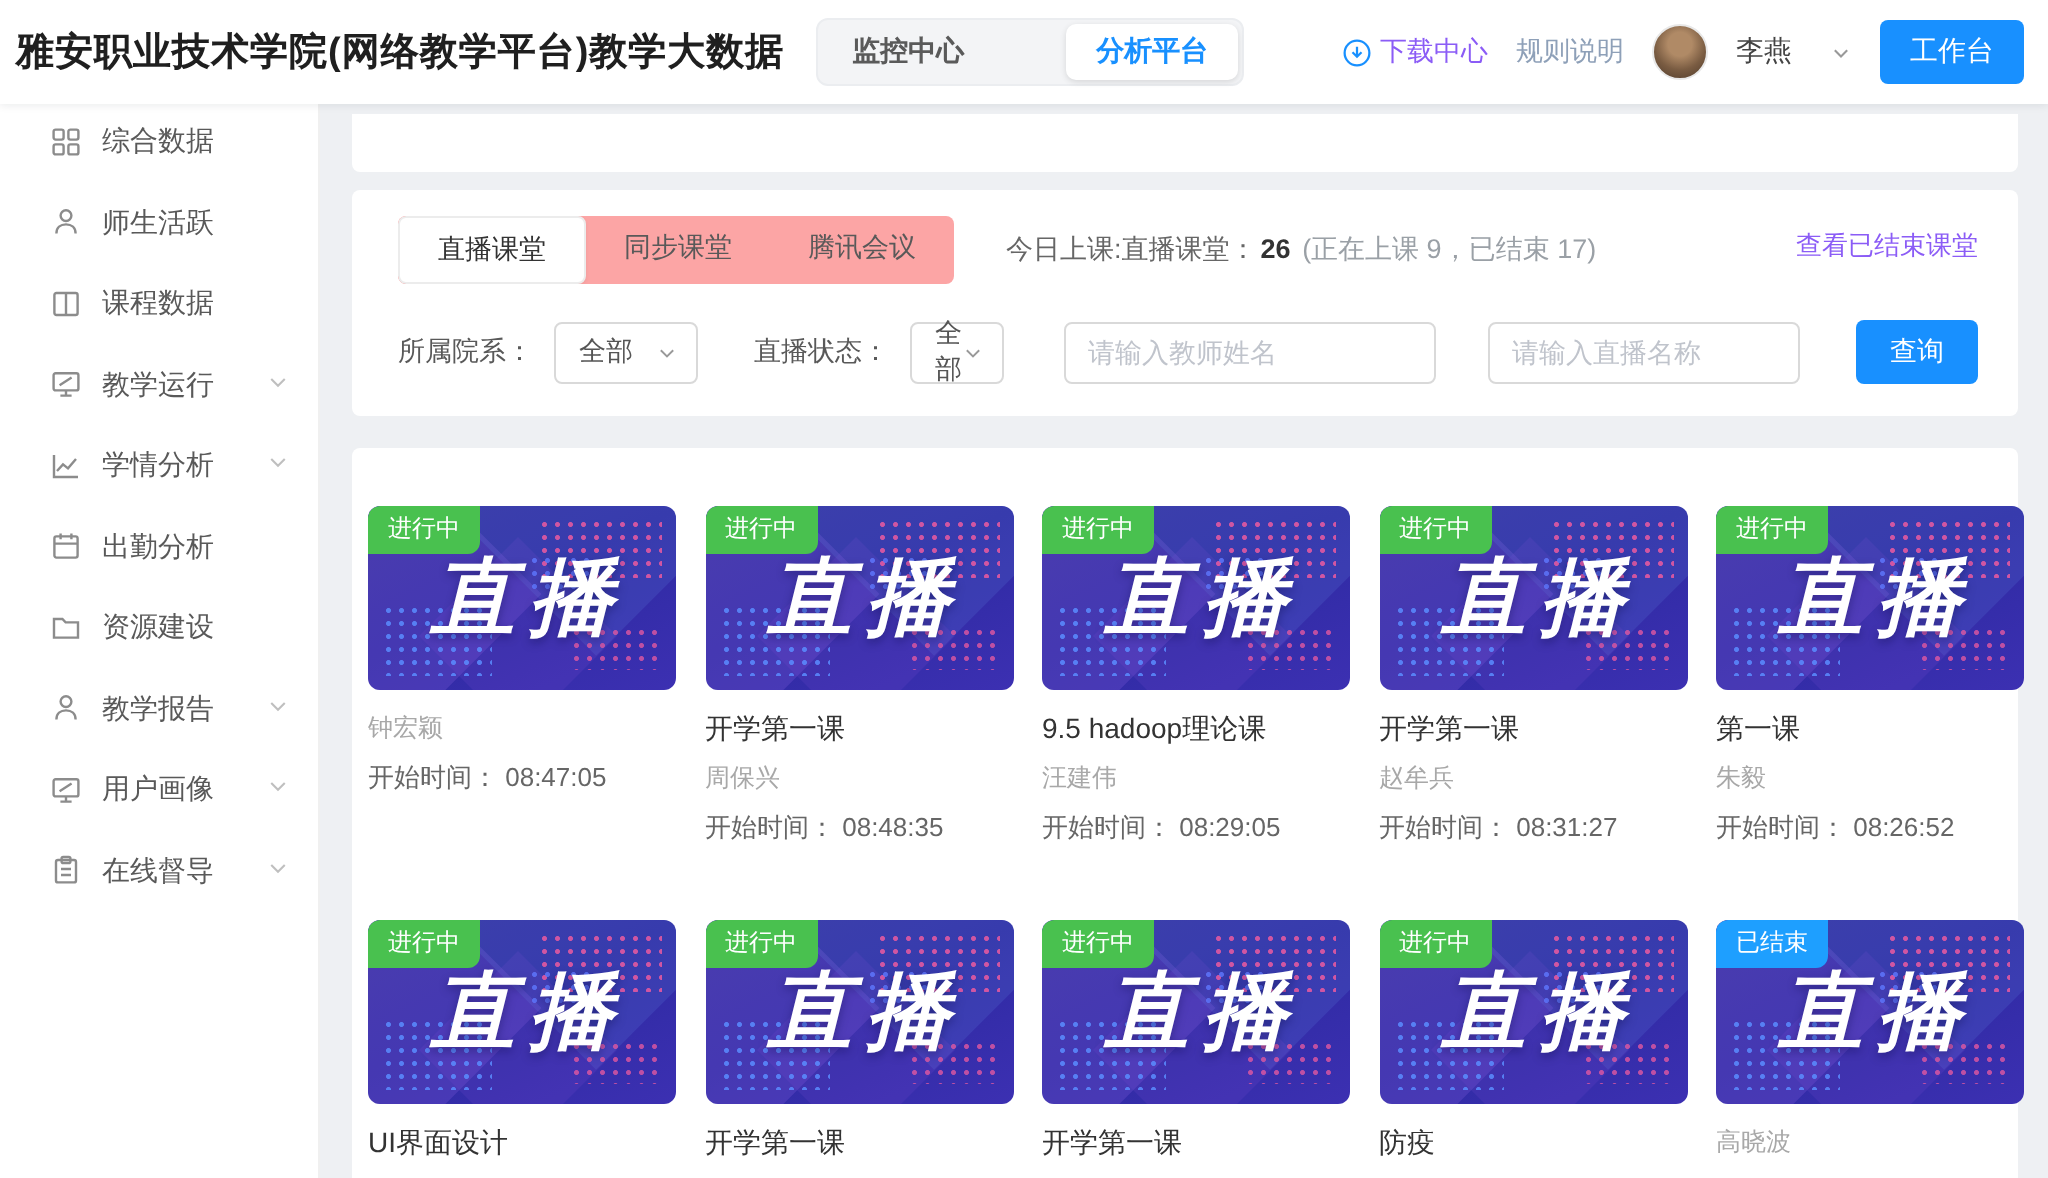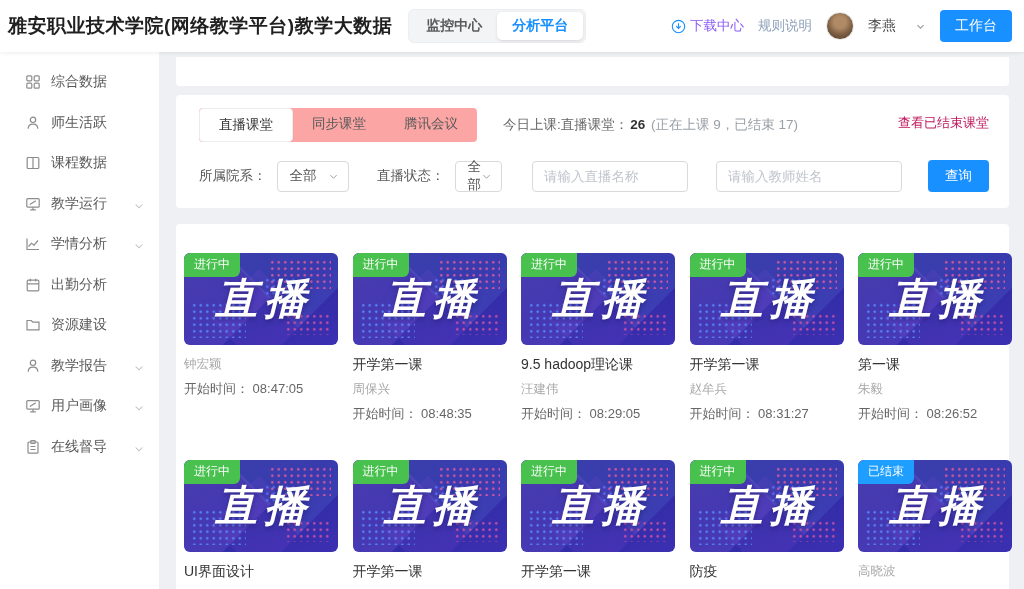--- a/index.html
+++ b/index.html
@@ -2,54 +2,54 @@
 <html><head>
 <meta charset="utf-8">
 <style>
   * { margin:0; padding:0; box-sizing:border-box; }
   html,body { width:1024px; height:589px; overflow:hidden; font-family:"Liberation Sans","DejaVu Sans",sans-serif; background:#eef0f3; }
 
   
   .header { position:fixed; top:0; left:0; width:1024px; height:52px; background:#fff;
             display:flex; align-items:center; box-shadow:0 1px 4px rgba(0,21,41,.08); z-index:20; padding:0 12px 0 8px;justify-content:flex-end; }
   .h-title { font-size:19px; font-weight:bold; color:#1f1f1f; letter-spacing:.5px; white-space:nowrap; }
-  .nav-pill { display:flex; background:#f3f4f6; border:1px solid #ebedf0; border-radius:6px; padding:2px; margin-left:16px; }
+  .nav-pill { display:flex; background:#f3f4f6; border:1px solid #ebedf0; border-radius:6px; padding:2px; margin-left:16px;gap:36px; }
   .nav-tab { padding:5px 15px; font-size:14px; font-weight:bold; color:#5a5a5a; border-radius:5px; cursor:pointer; white-space:nowrap; }
   .nav-tab.active { background:#fff; color:#1890ff; box-shadow:0 1px 3px rgba(0,0,0,.12); }
   .h-right { margin-left:auto; display:flex; align-items:center; gap:14px; }
   .h-link { font-size:13.5px; color:#8b5cf6; display:flex; align-items:center; gap:4px; cursor:pointer; white-space:nowrap; }
   .h-link.muted { color:#8ea0b8; }
   .avatar { width:28px; height:28px; border-radius:50%; background:radial-gradient(circle at 50% 35%, #b08a66 0 28%, #7a5c42 60%, #4e3a2a 100%); border:1px solid #e8e8e8; }
   .h-user { font-size:14px; color:#444; display:flex; align-items:center; gap:19px; cursor:pointer; white-space:nowrap; }
   .btn-primary { background:#1890ff; color:#fff; border:none; border-radius:4px; font-size:14px; padding:7px 15px; cursor:pointer; font-family:inherit; white-space:nowrap; }
 
   
   .sidebar { position:fixed; top:52px; left:0; bottom:0; width:160px; background:#fff; border-right:1px solid #f0f0f0; padding-top:10px; z-index:10; }
-  .side-item { height:40.5px; display:flex; align-items:center; padding:0 14px 0 24px; cursor:pointer; }
+  .side-item { height:40.5px; display:flex; padding:0 14px 0 24px; cursor:pointer; }
   .side-icon { width:17px; height:17px; margin-right:10px; display:flex; align-items:center; justify-content:center; }
   .side-icon svg { stroke:#8c8c8c; fill:none; stroke-width:1.2; }
   .side-label { font-size:14px; color:#595959; flex:1; white-space:nowrap; }
   .side-chev { width:12px; height:12px; }
   .side-chev svg { stroke:#bfbfbf; fill:none; stroke-width:1.4; }
 
   
   .main { position:fixed; top:52px; left:160px; width:864px; height:537px; background:#eef0f3; overflow:hidden; }
   .scroll-remnant { margin:5px 15px 0 16px; height:29px; background:#fff; border-radius:0 0 4px 4px; }
 
   .panel { background:#fff; border-radius:4px; margin:0 15px 0 16px; }
   .panel-top { margin-top:9px; padding:13px 20px 16px 6px; }
 
   .tab-row { display:flex; align-items:center; position:relative; padding-left:17px; }
   .tab-group { display:inline-flex; background:#fca5a5; border-radius:4px; overflow:hidden; }
   .tab { padding:7px 19px; font-size:13.5px; color:#595959; cursor:pointer; white-space:nowrap; }
   .tab.active { background:#fff; color:#333; border:1px solid #ececec; border-radius:4px; box-shadow:0 1px 2px rgba(0,0,0,.06); }
   .summary { margin-left:26px; font-size:13.5px; color:#666; white-space:nowrap; }
   .summary b { color:#333; font-weight:bold; padding:0 2px; }
   .summary .dim { color:#9aa0a6; }
-  .view-ended { position:absolute; right:0; top:6px; font-size:13px; color:#be185d; cursor:pointer; white-space:nowrap; }
+  .view-ended { position:absolute; right:0; top:6px; font-size:13px; color:#8b5cf6; cursor:pointer; white-space:nowrap; }
 
   .filter-row { display:flex; align-items:center; margin-top:18px; padding-left:17px; }
   .f-label { font-size:13.5px; color:#595959; margin-right:10px; white-space:nowrap; }
   .select { height:31px; border:1px solid #d9d9d9; border-radius:4px; display:flex; align-items:center; justify-content:space-between; padding:0 9px 0 12px; font-size:13.5px; color:#555; cursor:pointer; background:#fff; }
   .select svg { stroke:#999; fill:none; stroke-width:1.4; }
   .sel-dept { width:134px; margin-right:28px; }
   .sel-status { width:60px; margin-right:30px; }
   .text-input { height:31px; border:1px solid #d9d9d9; border-radius:4px; padding:0 11px; font-size:13.5px; color:#333; font-family:inherit; outline:none; }
   .text-input::placeholder { color:#c0c4cc; }
   .in-teacher { width:186px; margin-right:26px; }
@@ -254,22 +254,22 @@
       </div>
       <span class="f-label">直播状态：</span>
       <div class="select sel-status">
         <span>全部</span>
         <span style="display:flex;">
             <svg width="11" height="11" viewBox="0 0 16 16">
               <path d="M3.5 6 L8 10.5 L12.5 6"></path>
             </svg>
           </span>
       </div>
+      <input class="text-input in-teacher" placeholder="请输入教师姓名" style="">
       <input class="text-input in-live" placeholder="请输入直播名称" style="">
-      <input class="text-input in-teacher" placeholder="请输入教师姓名" style="">
       <button class="btn-primary btn-query">查询</button>
     </div>
   </div>
 
   <div class="panel panel-cards">
     <div class="card-grid" id="cardGrid">
         <div class="card">
           <div class="thumb">
             <div class="tri tri1"></div>
             <div class="tri tri2"></div>

